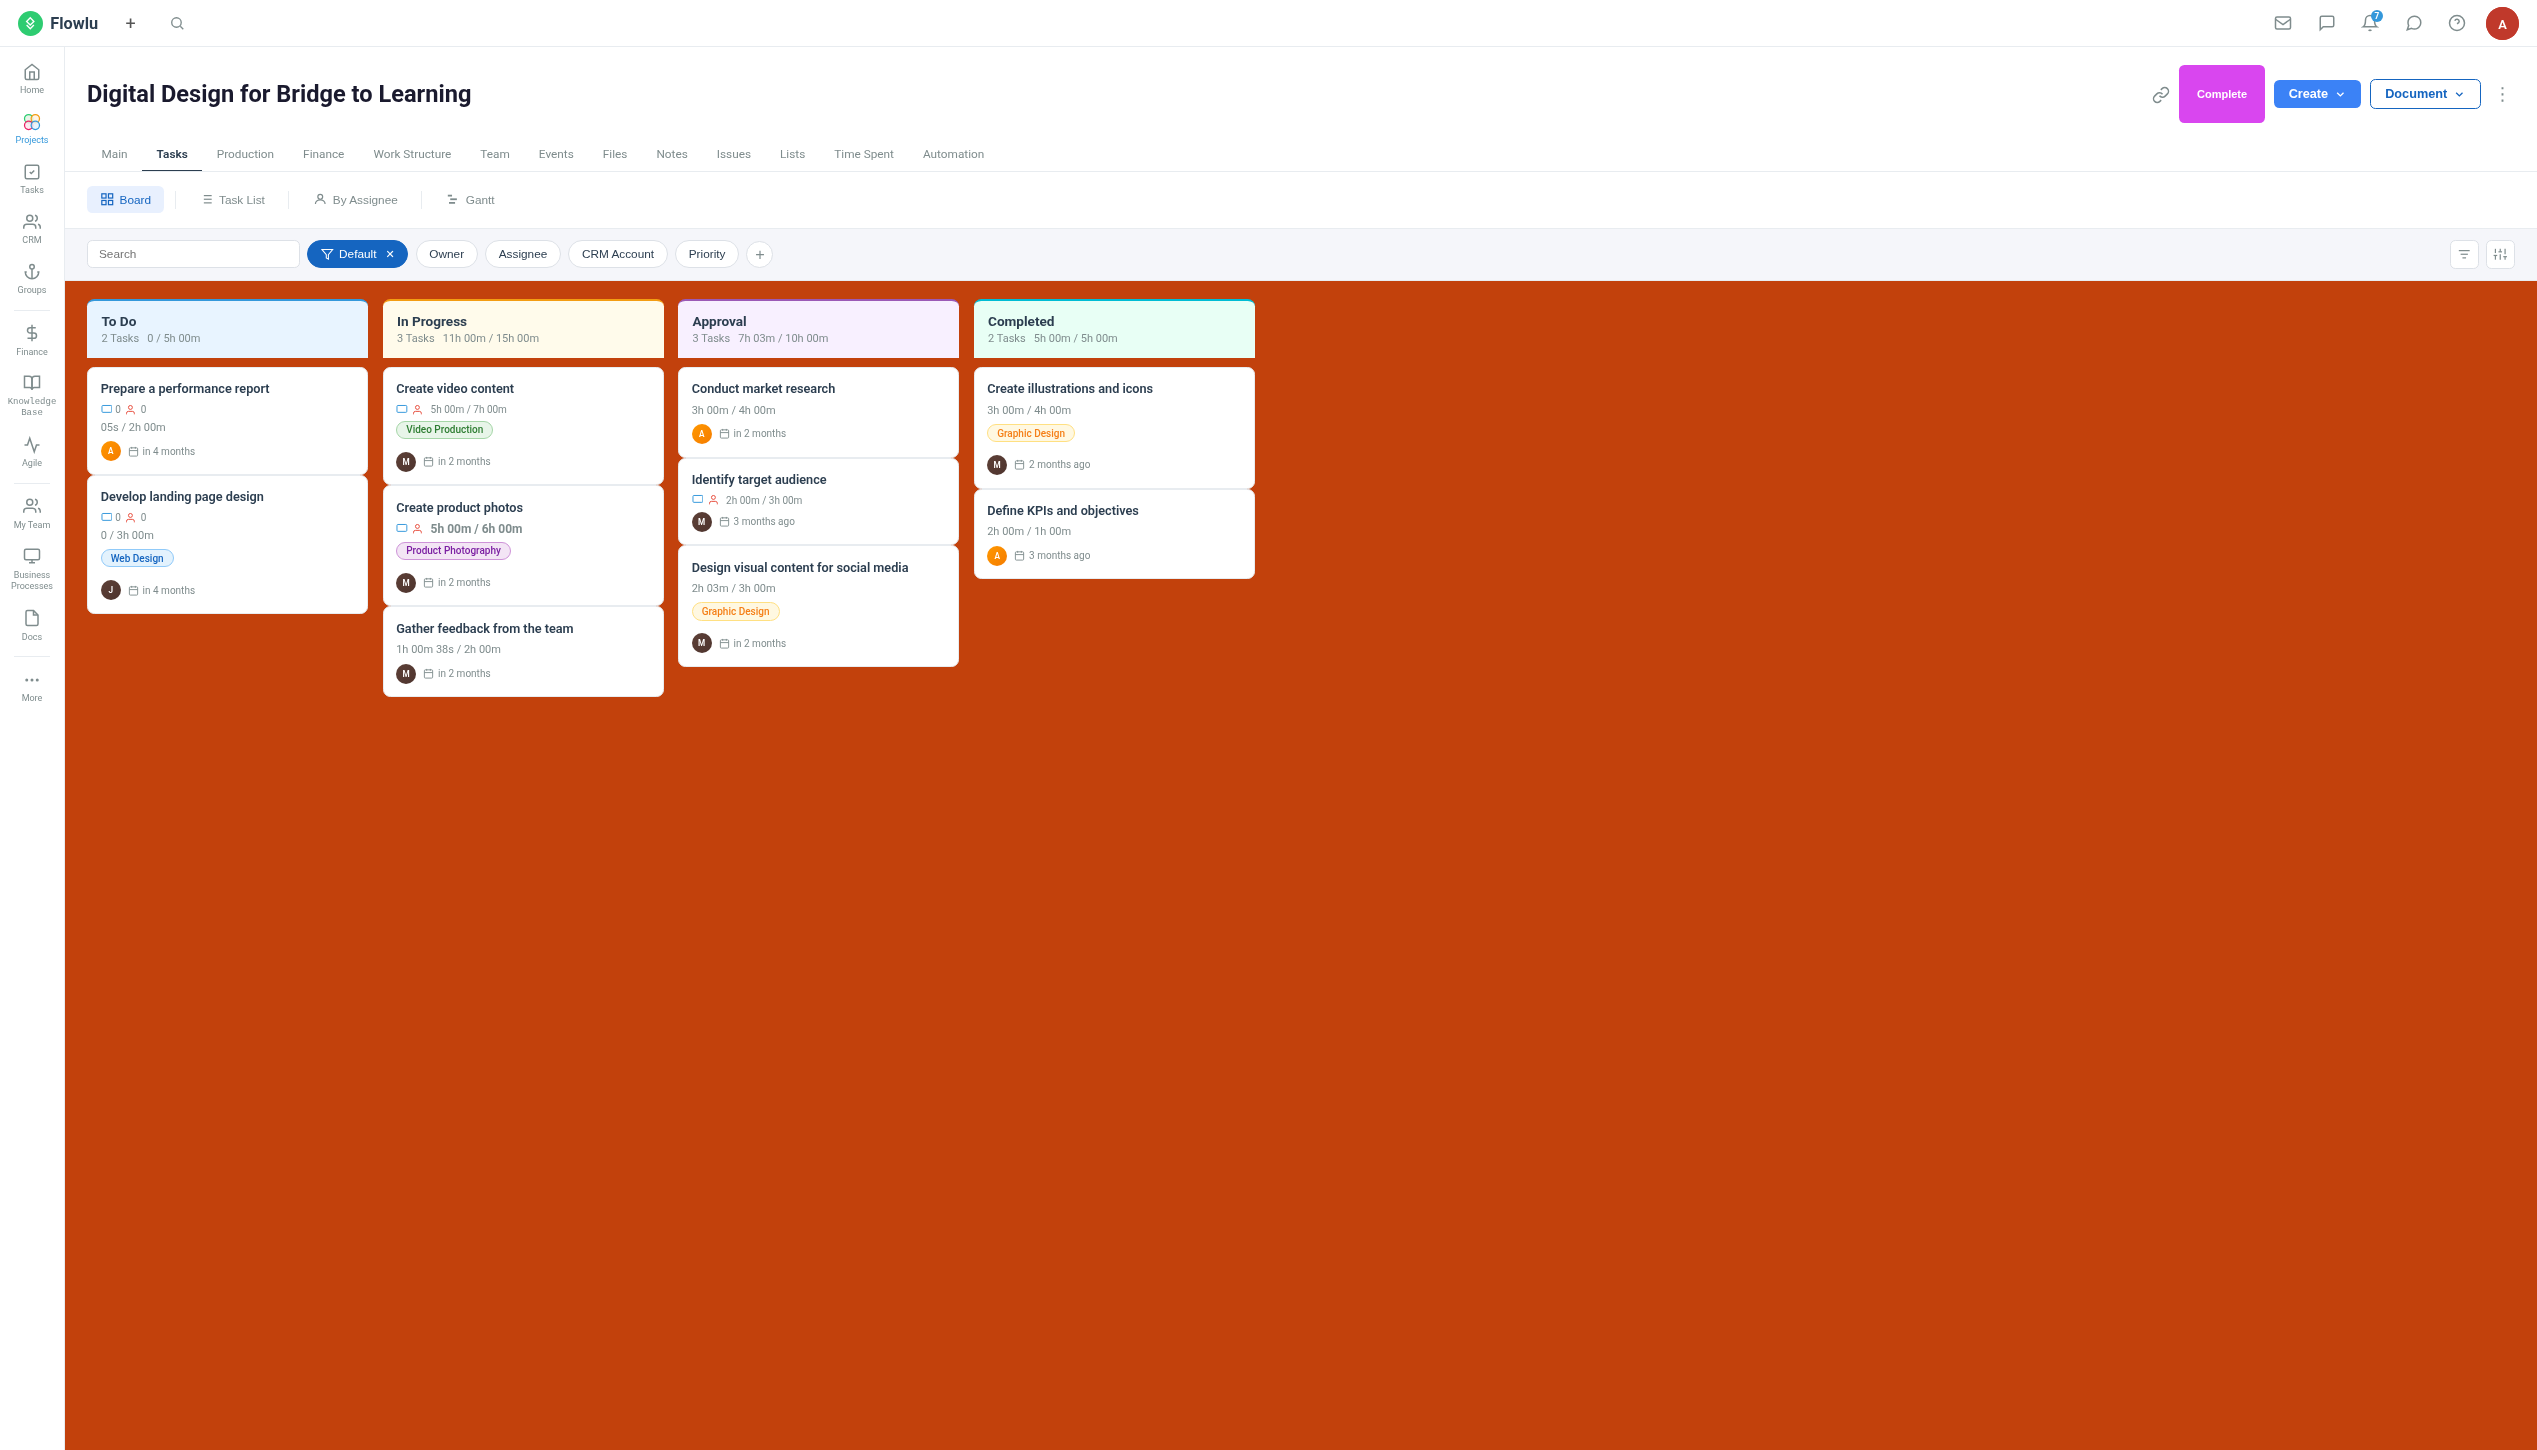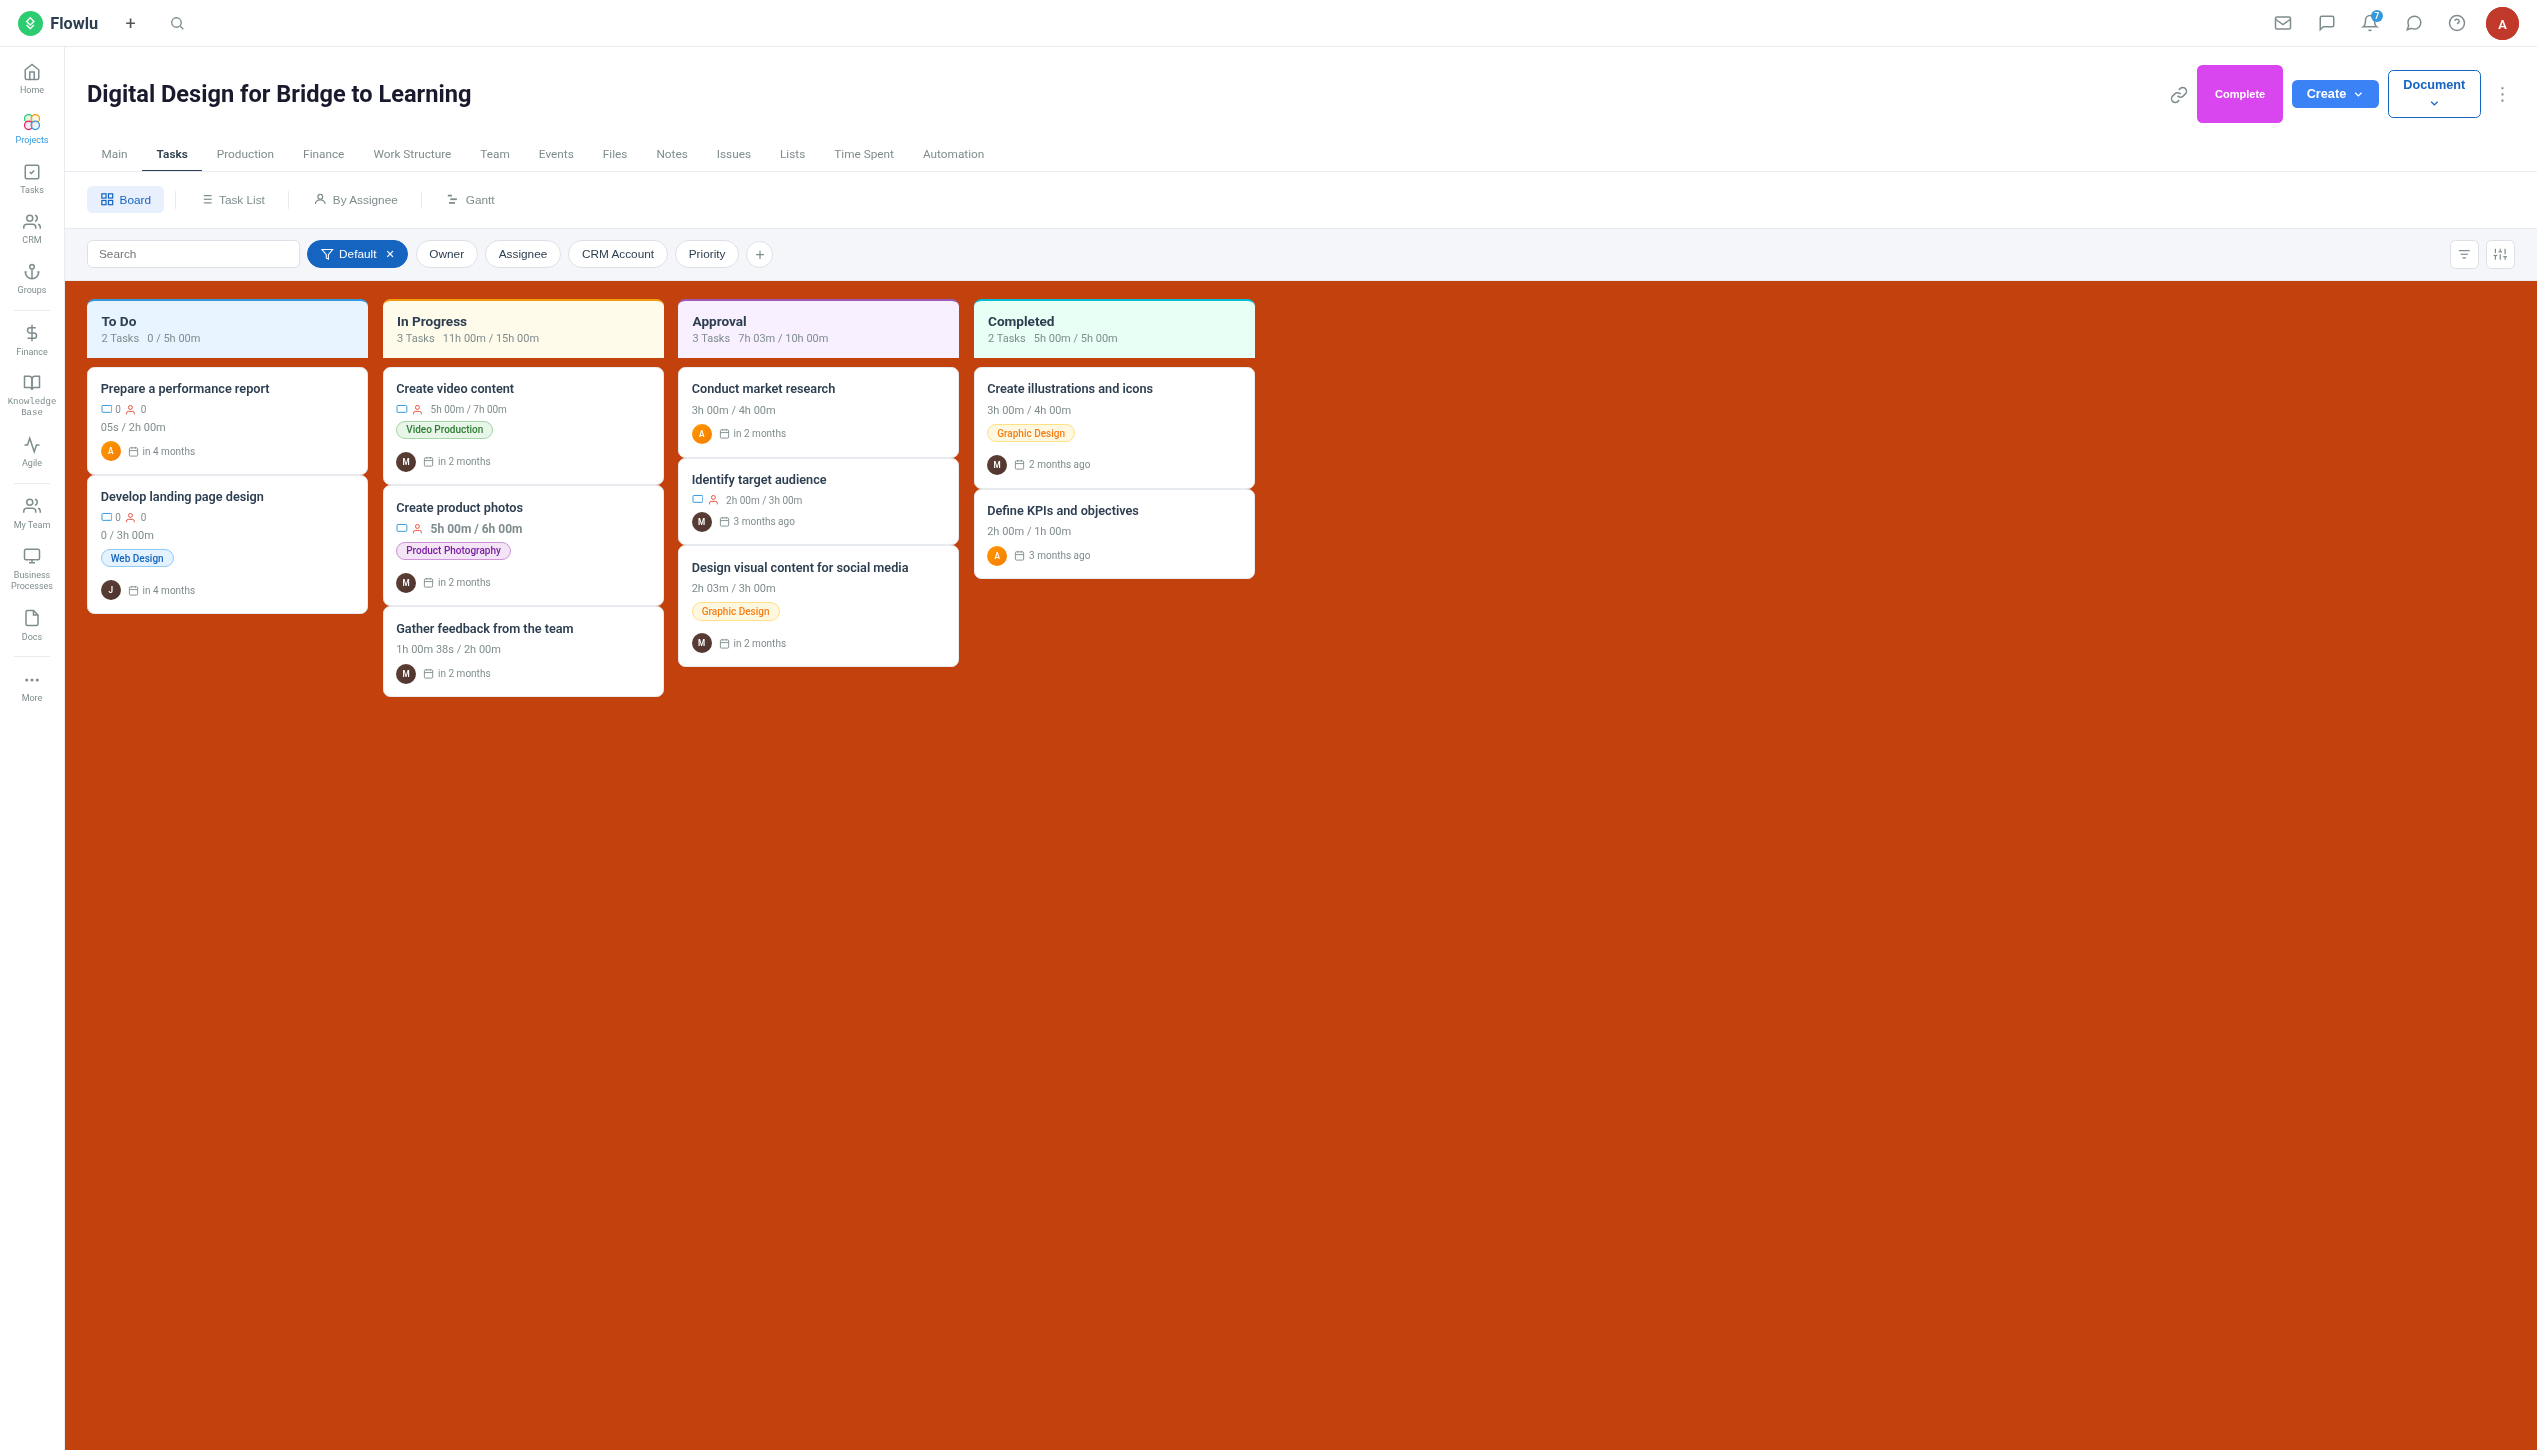--- a/index.html
+++ b/index.html
@@ -26,21 +26,21 @@
     .sidebar-icon { width: 20px; height: 20px; display: flex; align-items: center; justify-content: center; }
     .sidebar-divider { width: 36px; height: 0.9px; background: #e8ecf0; margin: 5.4px 0; }
 
     
     .project-header { padding: 18px 22px 0; border-bottom: 0.9px solid #e8ecf0; background: #fff; }
     .project-title-row { display: flex; align-items: center; justify-content: space-between; margin-bottom: 14.5px; }
     .project-title { font-size: 23.6px; font-weight: 700; color: #1a1a2e; }
     .project-actions { display: flex; align-items: center; gap: 9px; }
     .btn-complete { background: #d946ef; color: #fff; border: none; padding: 23px 18px; border-radius: 5.4px; font-size: 11px; font-weight: 600; cursor: pointer; }
     .btn-create { background: #3b82f6; color: #fff; border: none; padding: 7.3px 14.5px; border-radius: 5.4px; font-size: 12.7px; font-weight: 600; cursor: pointer; display: flex; align-items: center; gap: 5.4px; }
-    .btn-document { background: #fff; color: #1565c0; border: 1.8px solid #1565c0; padding: 7.3px 14.5px; border-radius: 5.4px; font-size: 12.7px; font-weight: 600; cursor: pointer; display: flex; align-items: center; gap: 5.4px; flex-direction: column; }
+    .btn-document { background: #fff; color: #1565c0; border: 1.8px solid #1565c0; padding: 7.3px 14.5px; border-radius: 5.4px; font-size: 12.7px; font-weight: 600; cursor: pointer; display: flex; align-items: center; gap: 5.4px; }
     .btn-more-vert { background: none; border: none; font-size: 18px; cursor: pointer; color: #7f8c8d; padding: 3.6px; }
     .link-icon { color: #7f8c8d; cursor: pointer; font-size: 16.3px; }
 
     
     .nav-tabs { display: flex; gap: 0; }
     .nav-tab { padding: 9px 14.5px; font-size: 11.8px; color: #7f8c8d; cursor: pointer; border-bottom: 1.8px solid transparent; white-space: nowrap; }
     .nav-tab.active { color: #2c3e50; border-bottom-color: #2c3e50; font-weight: 600; }
 
     
     .board-area { flex: 1; display: flex; flex-direction: column; overflow: hidden; background: #c2410c; }

